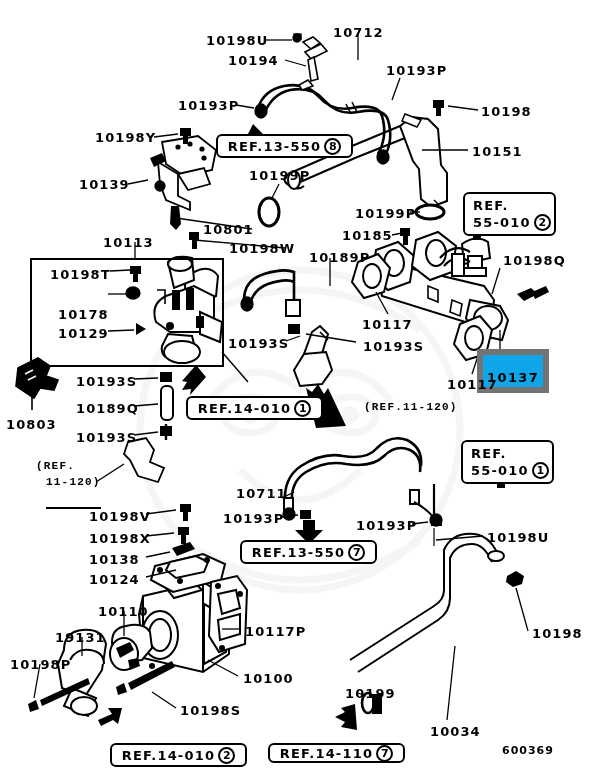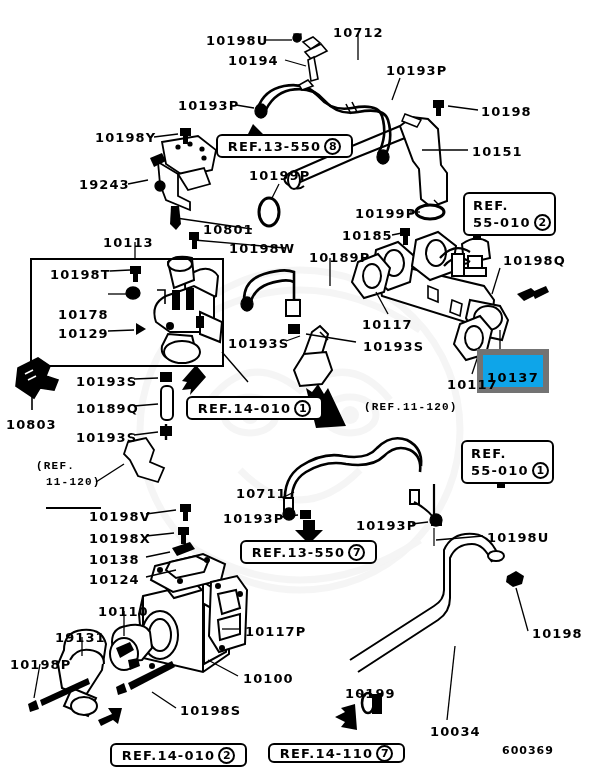--- a/index.html
+++ b/index.html
@@ -470,21 +470,21 @@
 
   <div id="labels-layer">
       <div class="lbl" style="left: 206px; top: 34px;">10198U</div>
       <div class="lbl" style="left: 333px; top: 26px;">10712</div>
       <div class="lbl" style="left: 228px; top: 54px;">10194</div>
       <div class="lbl" style="left: 386px; top: 64px;">10193P</div>
       <div class="lbl" style="left: 178px; top: 99px;">10193P</div>
       <div class="lbl" style="left: 481px; top: 105px;">10198</div>
       <div class="lbl" style="left: 95px; top: 131px;">10198Y</div>
       <div class="lbl" style="left: 472px; top: 145px;">10151</div>
-      <div class="lbl" style="left: 79px; top: 178px;">19243</div>
+      <div class="lbl" style="left: 79px; top: 178px;">10139</div>
       <div class="lbl" style="left: 249px; top: 169px;">10199P</div>
       <div class="lbl" style="left: 355px; top: 207px;">10199P</div>
       <div class="lbl" style="left: 203px; top: 223px;">10801</div>
       <div class="lbl" style="left: 103px; top: 236px;">10113</div>
       <div class="lbl" style="left: 342px; top: 229px;">10185</div>
       <div class="lbl" style="left: 229px; top: 242px;">10198W</div>
       <div class="lbl" style="left: 309px; top: 251px;">10189P</div>
       <div class="lbl" style="left: 503px; top: 254px;">10198Q</div>
       <div class="lbl" style="left: 50px; top: 268px;">10198T</div>
       <div class="lbl" style="left: 58px; top: 290px; margin-top: 18px;">10178</div>

